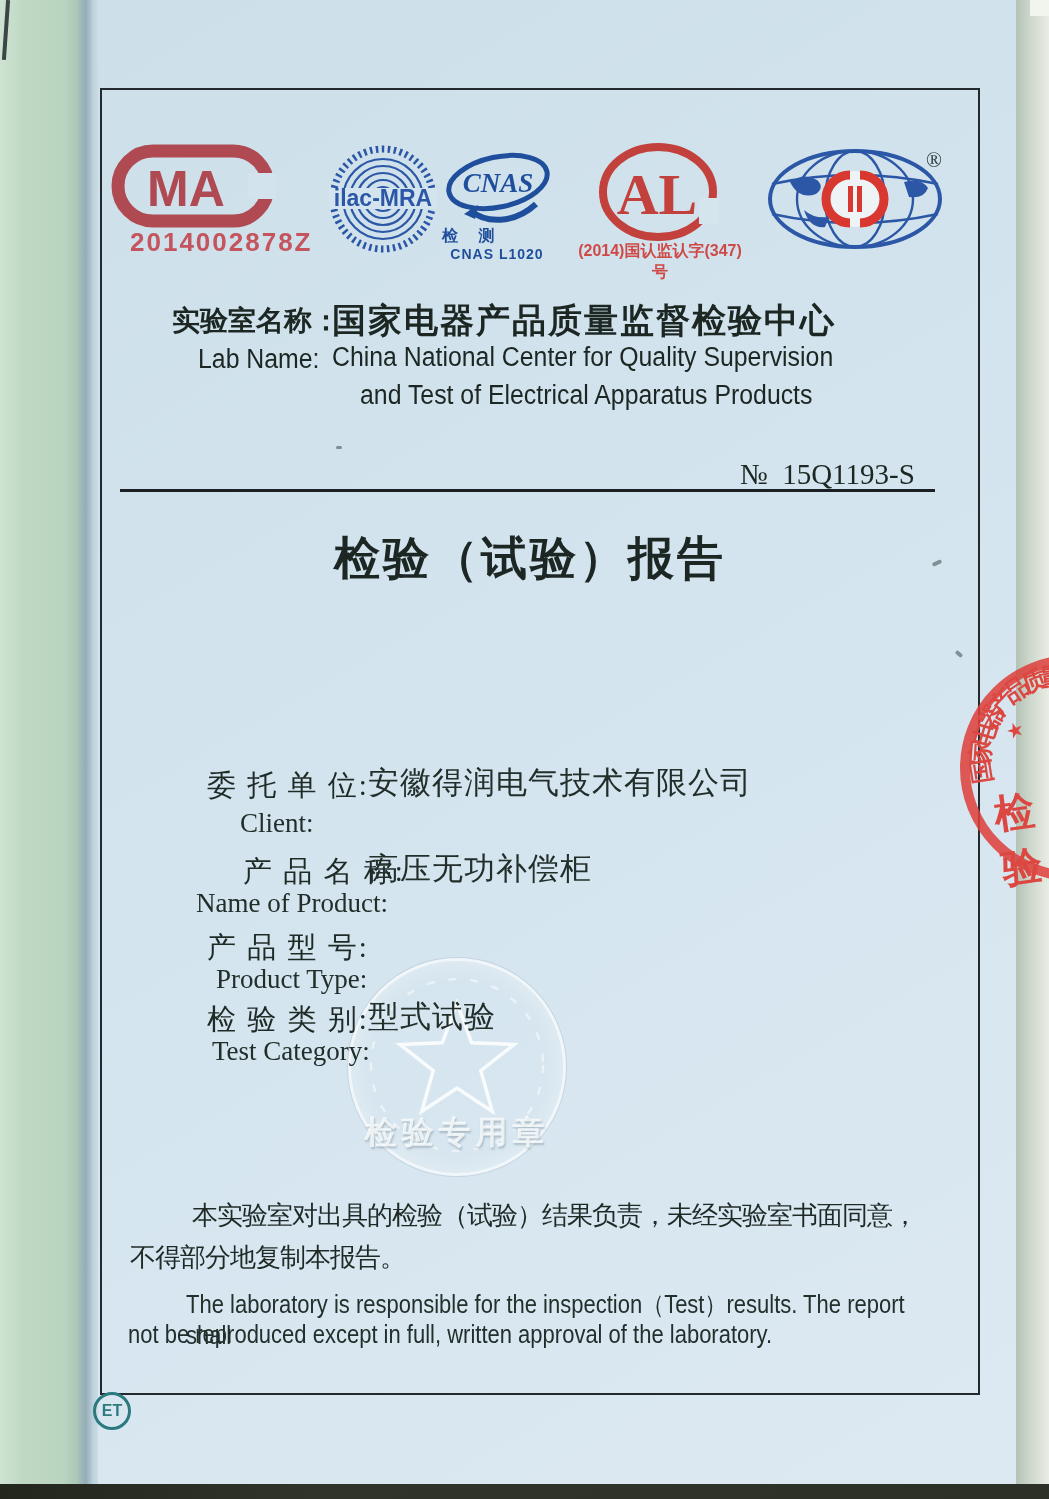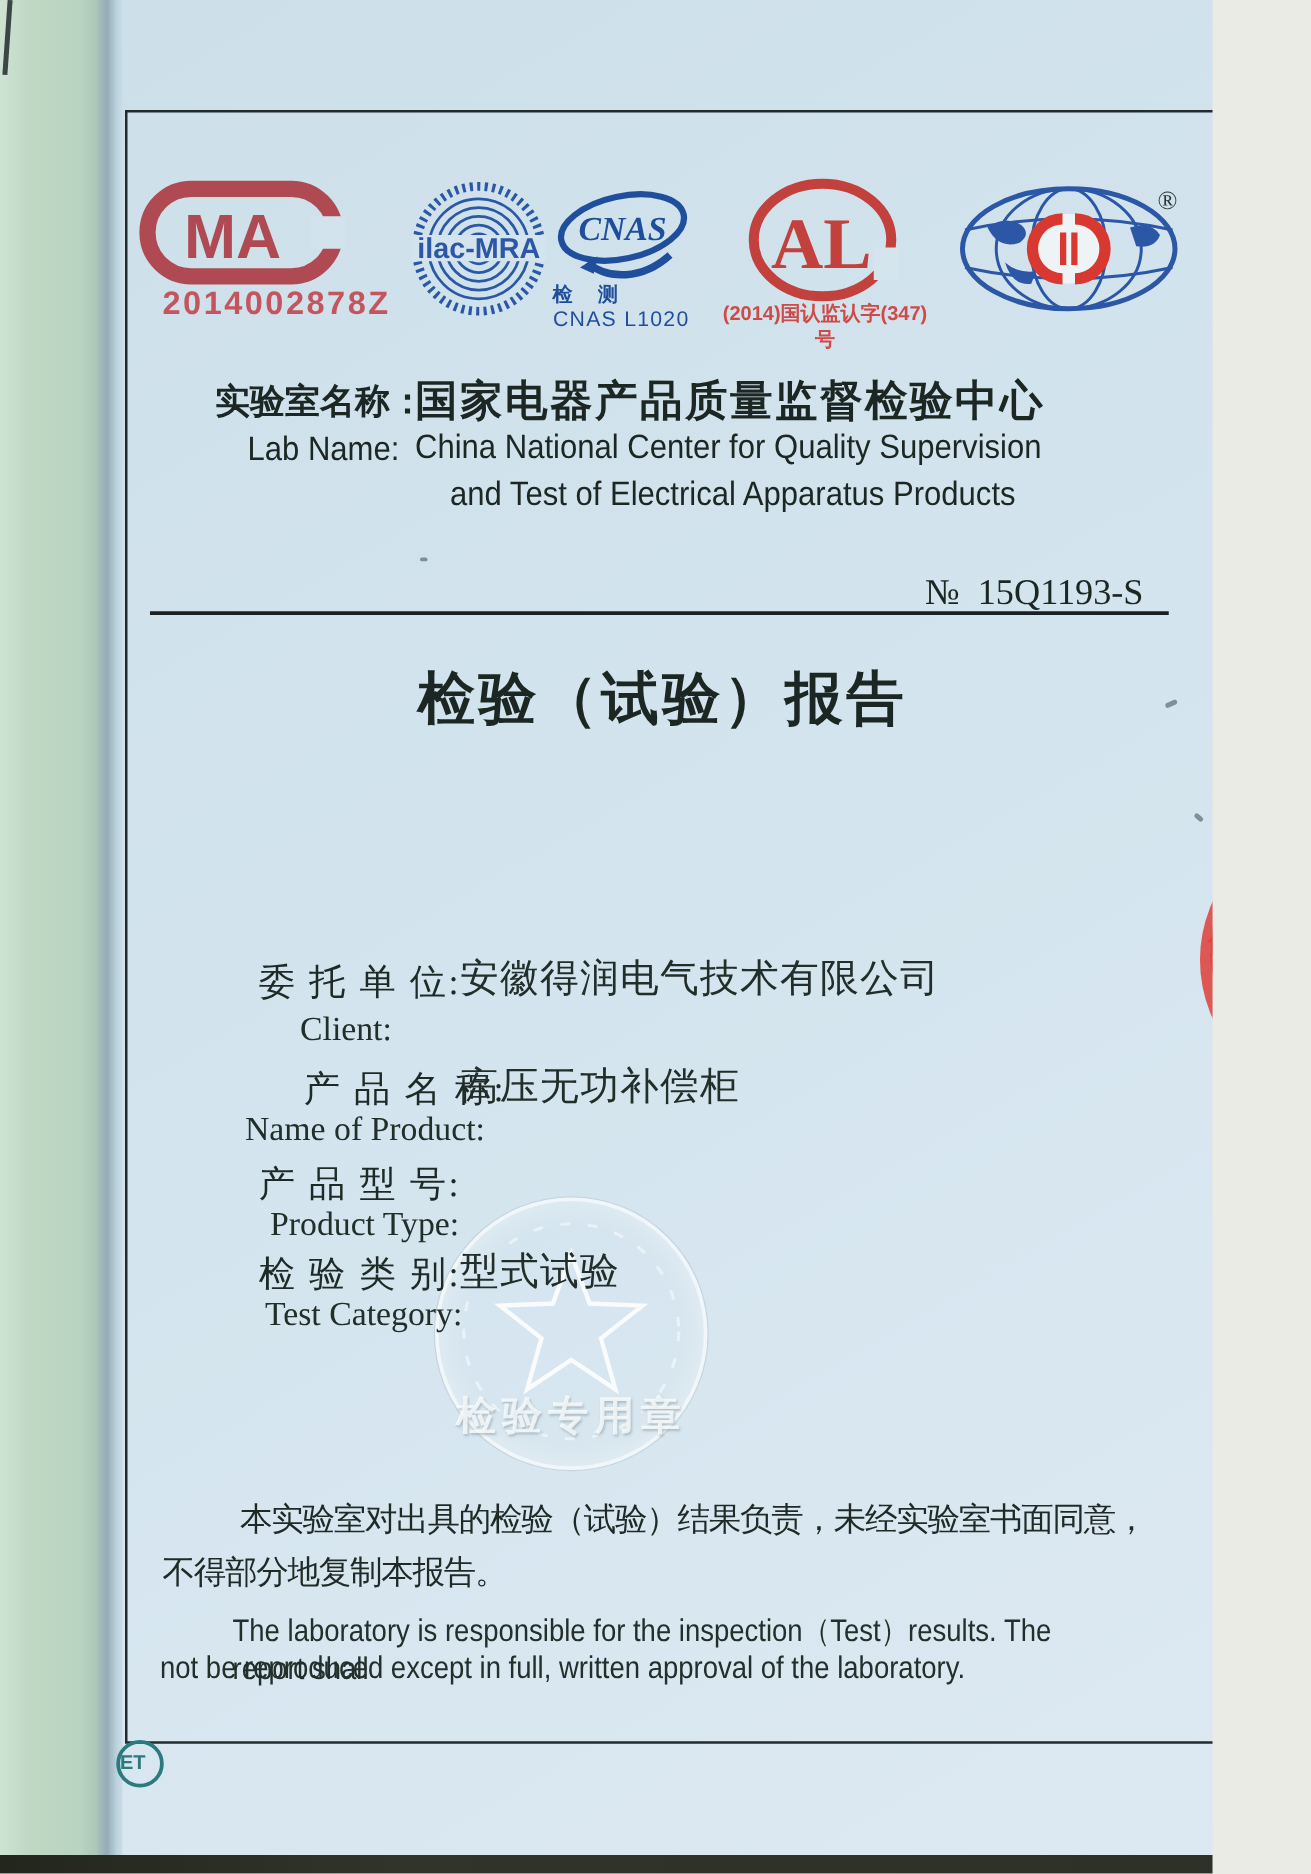--- a/index.html
+++ b/index.html
@@ -1,16 +1,16 @@
 <!DOCTYPE html>
 <html><head>
 <meta charset="utf-8">
 <style>
   html,body{margin:0;padding:0;background:#e9ebe4;}
-  #scan{position:relative;width:970px;height:1499px;overflow:hidden;background:#e9ebe4;
+  #scan{position:relative;width:1049px;height:1499px;overflow:hidden;background:#e9ebe4;
         font-family:"Liberation Sans",sans-serif;}
   .abs{position:absolute;}
   
   .spine{left:0;top:0;width:80px;height:1484px;
          background:linear-gradient(90deg,#cfe3d2 0%,#bed8c4 30%,#b9d4c0 80%,#a8c4b4 100%);}
   .spine-dark-edge{left:4px;top:0;width:4px;height:60px;background:#3c4644;transform:rotate(4deg);}
   .transition{left:78px;top:0;width:22px;height:1484px;
          background:linear-gradient(90deg,#a9c2bb 0%,#93acb6 35%,#bdd3dd 70%,#d0e1eb 100%);}
   .page{left:98px;top:0;width:918px;height:1484px;
          background:linear-gradient(150deg,#cddfe9 0%,#d3e4ee 45%,#dde9f2 100%);}
@@ -42,21 +42,21 @@
   
   .stamp-circle{left:960px;top:655px;width:206px;height:206px;border-radius:50%;
           border:10px solid rgba(222,62,58,0.85);z-index:6;}
   .stamp-char{position:absolute;width:26px;height:26px;font-size:25px;font-weight:bold;
           color:#dc4742;z-index:6;font-family:"Liberation Serif",serif;text-align:center;line-height:26px;}
   .stamp-center{left:998px;top:784px;font-size:40px;font-weight:bold;color:#dc4742;z-index:6;
           letter-spacing:2px;transform:rotate(-8deg);font-family:"Liberation Serif",serif;}
   .stamp-star{left:1006px;top:718px;font-size:20px;color:#dc4742;z-index:6;transform:rotate(-20deg);}
   
   .punch{left:93px;top:1392px;width:32px;height:32px;border:3px solid #2c7a7e;border-radius:50%;
-         color:#2c7a7e;font-weight:bold;font-size:16px;text-align:left;line-height:32px;z-index:3;}
+         color:#2c7a7e;font-weight:bold;font-size:16px;text-align:center;line-height:32px;z-index:3;}
   .speck{background:rgba(60,72,78,0.55);border-radius:2px;z-index:3;}
 </style>
 </head>
 <body>
 
 <div id="scan">
 
   <div class="abs spine"></div>
   <div class="abs spine-dark-edge"></div>
   <div class="abs transition"></div>
@@ -84,21 +84,21 @@
     <text x="55" y="62" text-anchor="middle" font-size="23" font-weight="bold" fill="#2b57a6" font-family="Liberation Sans, sans-serif">ilac-MRA</text>
   </svg>
 
   <svg class="abs z3" style="left:442px;top:150px;" width="110" height="82" viewBox="0 0 110 82">
     <ellipse cx="56" cy="32" rx="50" ry="25" fill="none" stroke="#1f4f9c" stroke-width="5" transform="rotate(-12 56 32)"></ellipse>
     <path d="M28 60 C 44 74, 72 74, 94 54" fill="none" stroke="#1f4f9c" stroke-width="6"></path>
     <path d="M22 64 l14 -9 l-3 14 z" fill="#1f4f9c"></path>
     <text x="56" y="42" text-anchor="middle" font-size="27" font-style="italic" font-weight="bold" fill="#1f4f9c" font-family="Liberation Serif, serif">CNAS</text>
   </svg>
   <div class="abs z3 sans logo-caption-blue" style="left:442px;top:226px;width:110px;text-align:left;font-size:16px;font-weight:bold;letter-spacing:8px;">检 测</div>
-  <div class="abs z3 sans logo-caption-blue" style="left:440px;top:246px;width:114px;text-align:center;font-size:17px;letter-spacing:1px;font-weight:normal;">CNAS L1020</div>
+  <div class="abs z3 sans logo-caption-blue" style="left:440px;top:246px;width:114px;text-align:center;font-size:14px;letter-spacing:1px;font-weight:bold;">CNAS L1020</div>
 
   <svg class="abs z3" style="left:597px;top:142px;" width="122" height="104" viewBox="0 0 122 104">
     <ellipse cx="61" cy="50" rx="55" ry="45" fill="none" stroke="#c2413c" stroke-width="8"></ellipse>
     <rect x="102" y="56" width="20" height="26" fill="#d4e5ee"></rect>
     <text x="60" y="72" text-anchor="middle" font-size="58" font-weight="bold" fill="#c2413c" font-family="Liberation Serif, serif">AL</text>
   </svg>
   <div class="abs z3 sans logo-caption-red" style="left:576px;top:241px;width:168px;text-align:center;font-size:16px;font-weight:bold;">(2014)国认监认字(347)号</div>
 
   <svg class="abs z3" style="left:766px;top:148px;" width="178" height="102" viewBox="0 0 178 102">
     <ellipse cx="89" cy="51" rx="85" ry="48" fill="none" stroke="#2b57a6" stroke-width="4"></ellipse>

